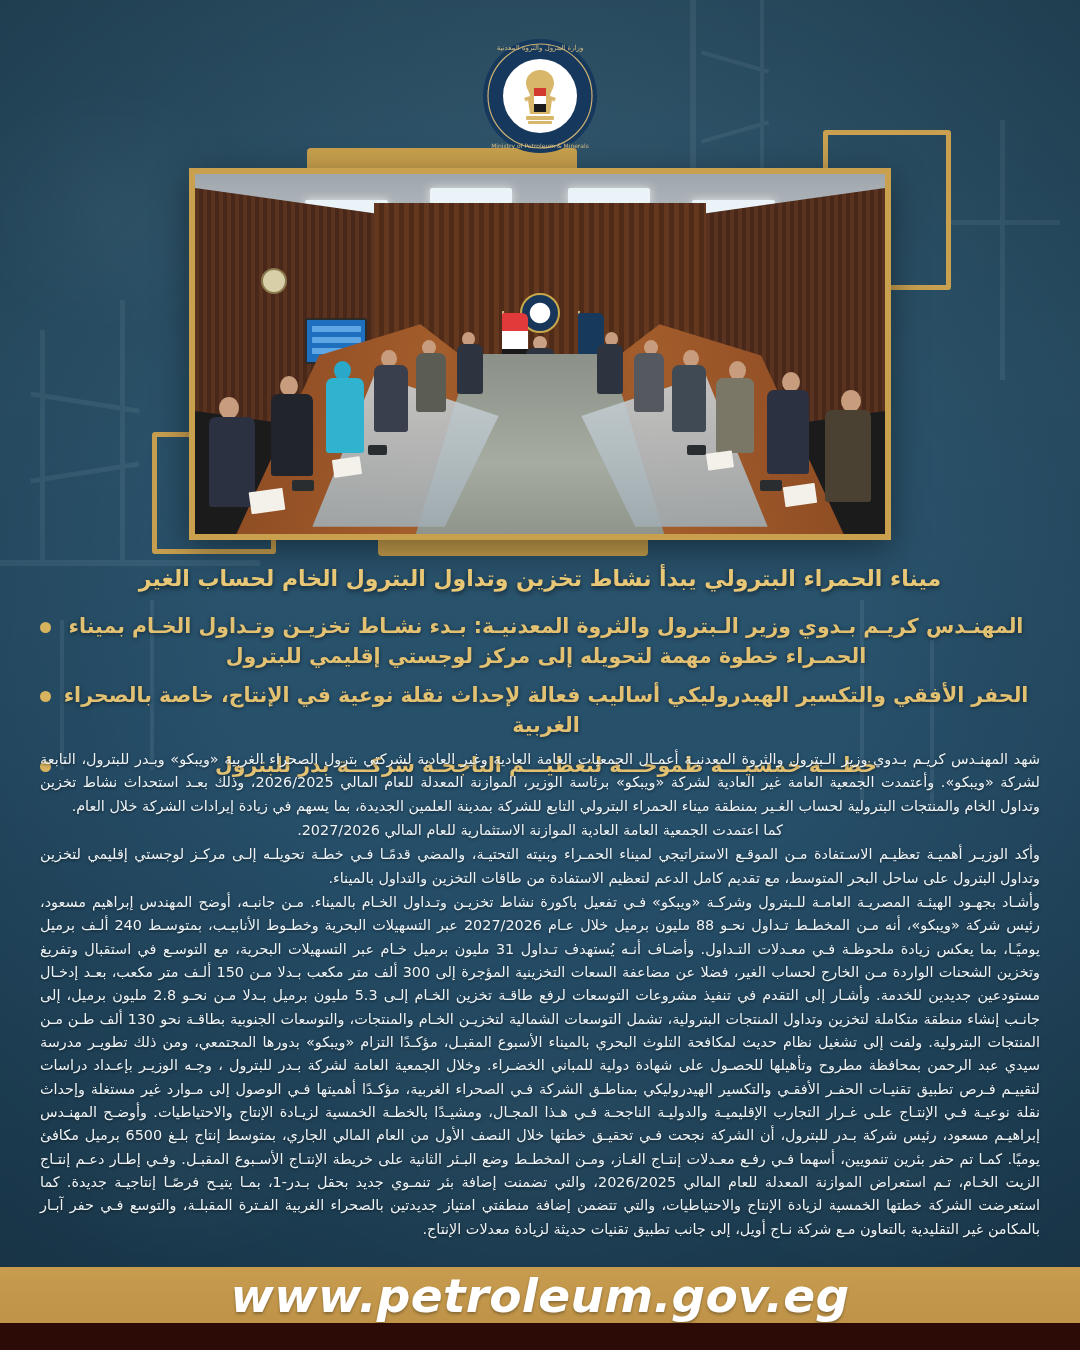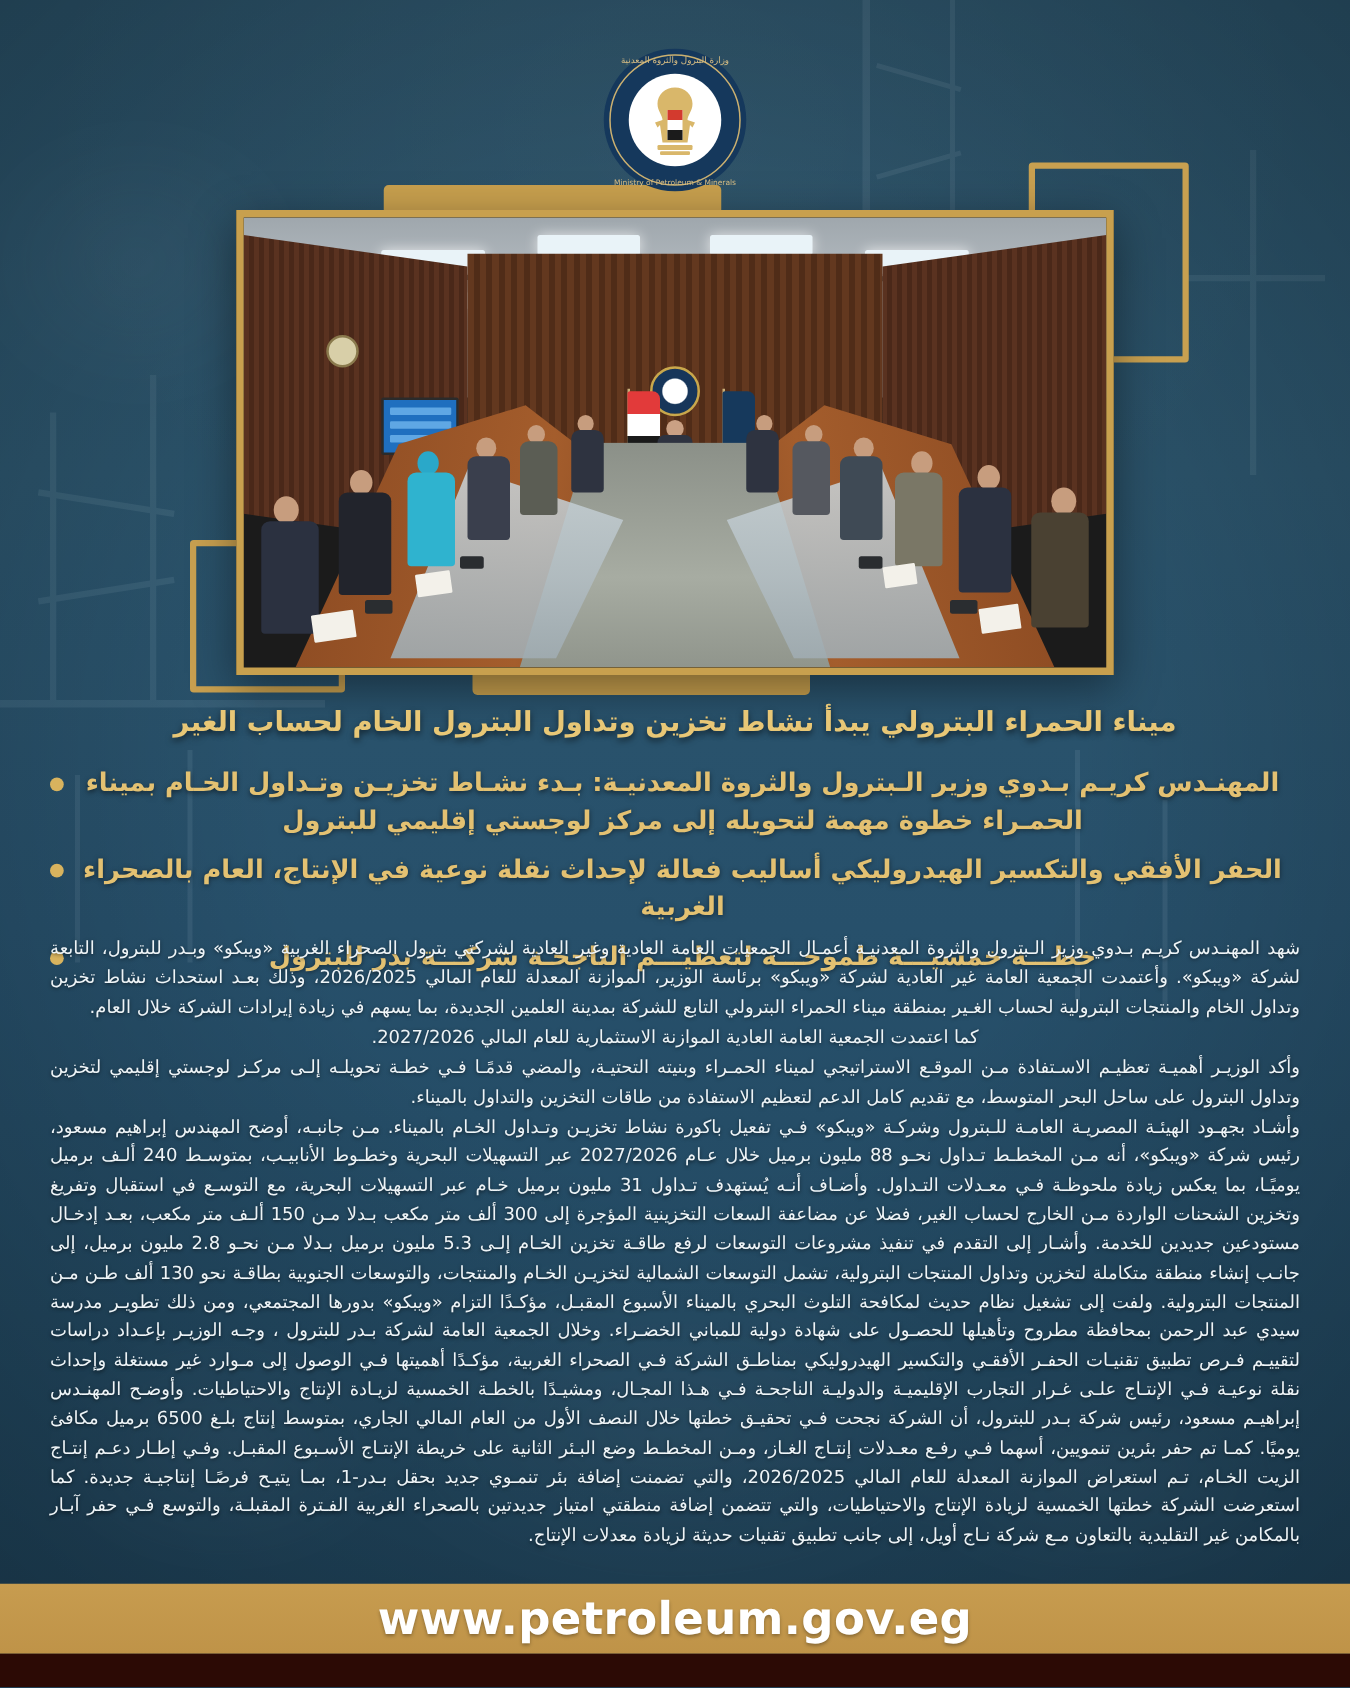--- a/index.html
+++ b/index.html
@@ -206,23 +206,24 @@
   .body-copy p.center-line{ text-align:center; }
 
   
   .footer-bar{
     position:absolute; left:0; right:0; bottom:27px; height:56px;
     background:linear-gradient(180deg,#c79c4f,#bf9348);
     z-index:8;
     display:flex; align-items:center; justify-content:center;
   }
   .footer-url{
-    color:#ffffff; font-size:36px; font-weight:bold; letter-spacing:.3px;
+    color:#ffffff; font-size:47px; font-weight:bold; letter-spacing:.3px;
     direction:ltr;
     text-shadow:0 2px 3px rgba(0,0,0,.30);
+    font-style:italic;
   }
   .footer-strip{
     position:absolute; left:0; right:0; bottom:0; height:27px;
     background:#2c0a05; z-index:8;
   }
 </style>
 </head>
 <body>
 
 <div class="poster">
@@ -379,21 +380,21 @@
 
   <div class="headline">ميناء الحمراء البترولي يبدأ نشاط تخزين وتداول البترول الخام لحساب الغير</div>
 
   <div class="bullets">
     <div class="bullet">
       <span class="dot"></span>
       <span class="txt">المهنـدس كريـم بـدوي وزير الـبترول والثروة المعدنيـة: بـدء نشـاط تخزيـن وتـداول الخـام بميناء الحمـراء خطوة مهمة لتحويله إلى مركز لوجستي إقليمي للبترول</span>
     </div>
     <div class="bullet">
       <span class="dot"></span>
-      <span class="txt">الحفر الأفقي والتكسير الهيدروليكي أساليب فعالة لإحداث نقلة نوعية في الإنتاج، العام بالصحراء الغربية</span>
+      <span class="txt">الحفر الأفقي والتكسير الهيدروليكي أساليب فعالة لإحداث نقلة نوعية في الإنتاج، خاصة بالصحراء الغربية</span>
     </div>
     <div class="bullet">
       <span class="dot"></span>
       <span class="txt">خطـــة خمسيـــة طموحـــة لتعظيـــم الناجحـة شركـــة بدر للبترول</span>
     </div>
   </div>
 
   <div class="body-copy">
     <p>شهد المهنـدس كريـم بـدوي وزير الـبترول والثروة المعدنيـة أعمـال الجمعيات العامة العادية وغير العادية لشركتي بترول الصحراء الغربية «ويبكو» وبـدر للبترول، التابعة لشركة «ويبكو». وأعتمدت الجمعية العامة غير العادية لشركة «ويبكو» برئاسة الوزير، الموازنة المعدلة للعام المالي 2026/2025، وذلك بعـد استحداث نشاط تخزين وتداول الخام والمنتجات البترولية لحساب الغـير بمنطقة ميناء الحمراء البترولي التابع للشركة بمدينة العلمين الجديدة، بما يسهم في زيادة إيرادات الشركة خلال العام.</p>
     <p class="center-line">كما اعتمدت الجمعية العامة العادية الموازنة الاستثمارية للعام المالي 2027/2026.</p>

